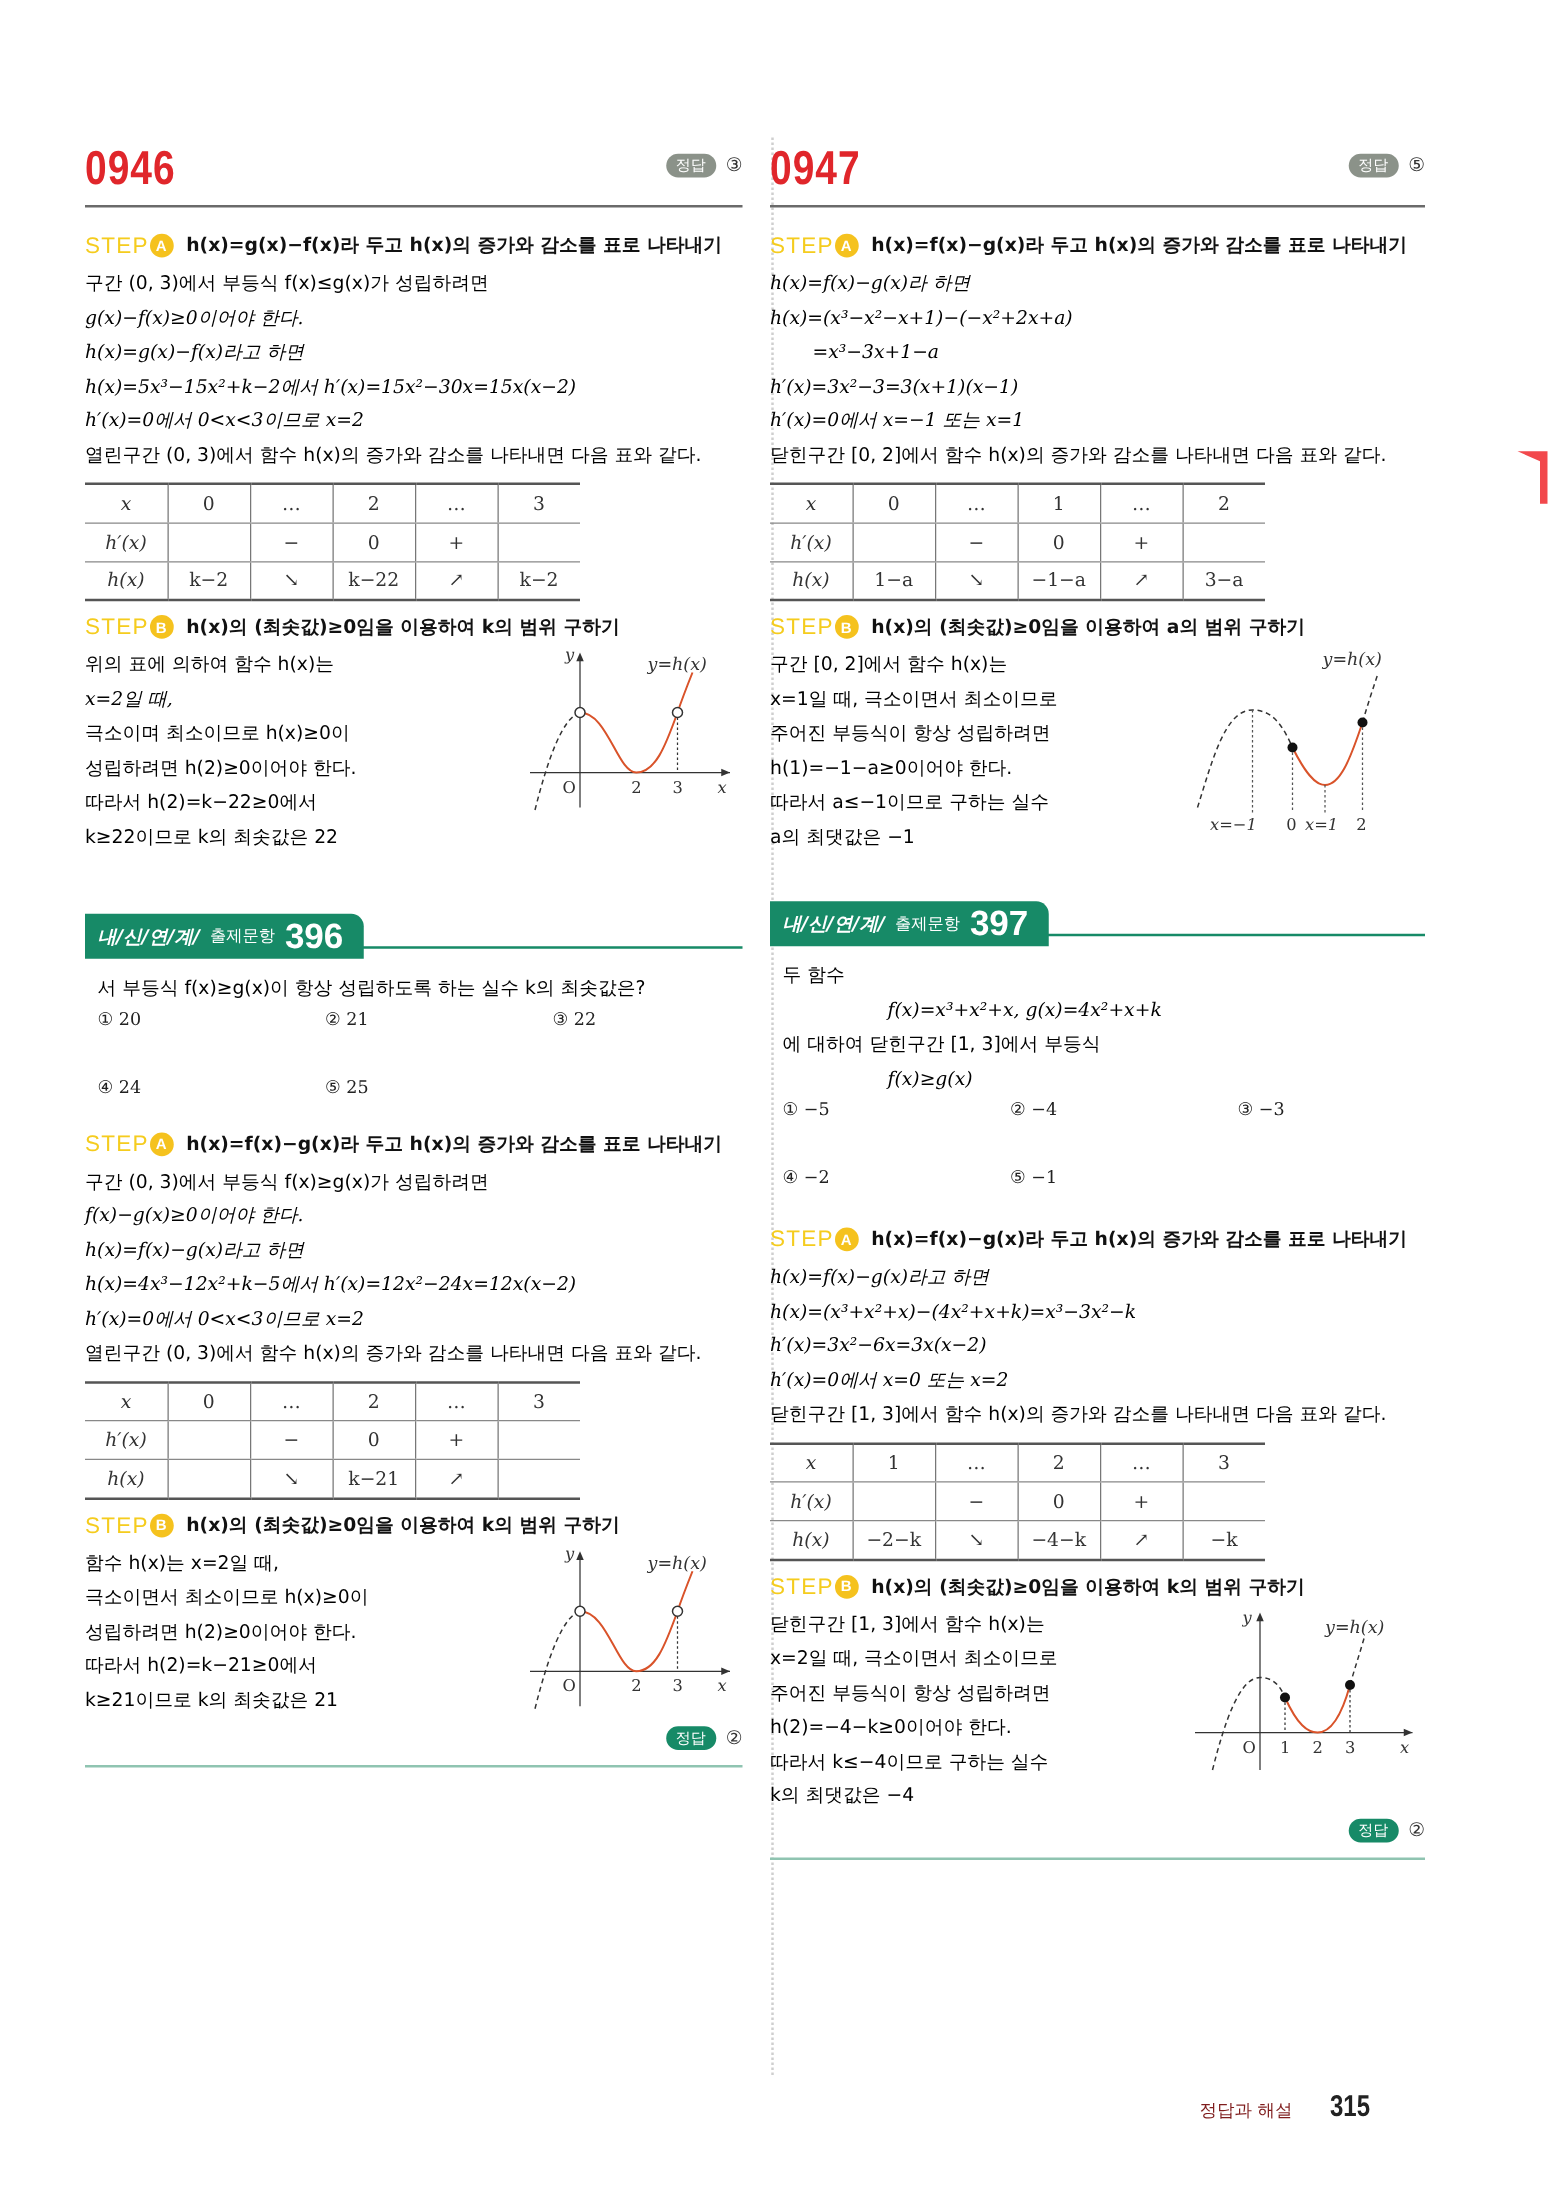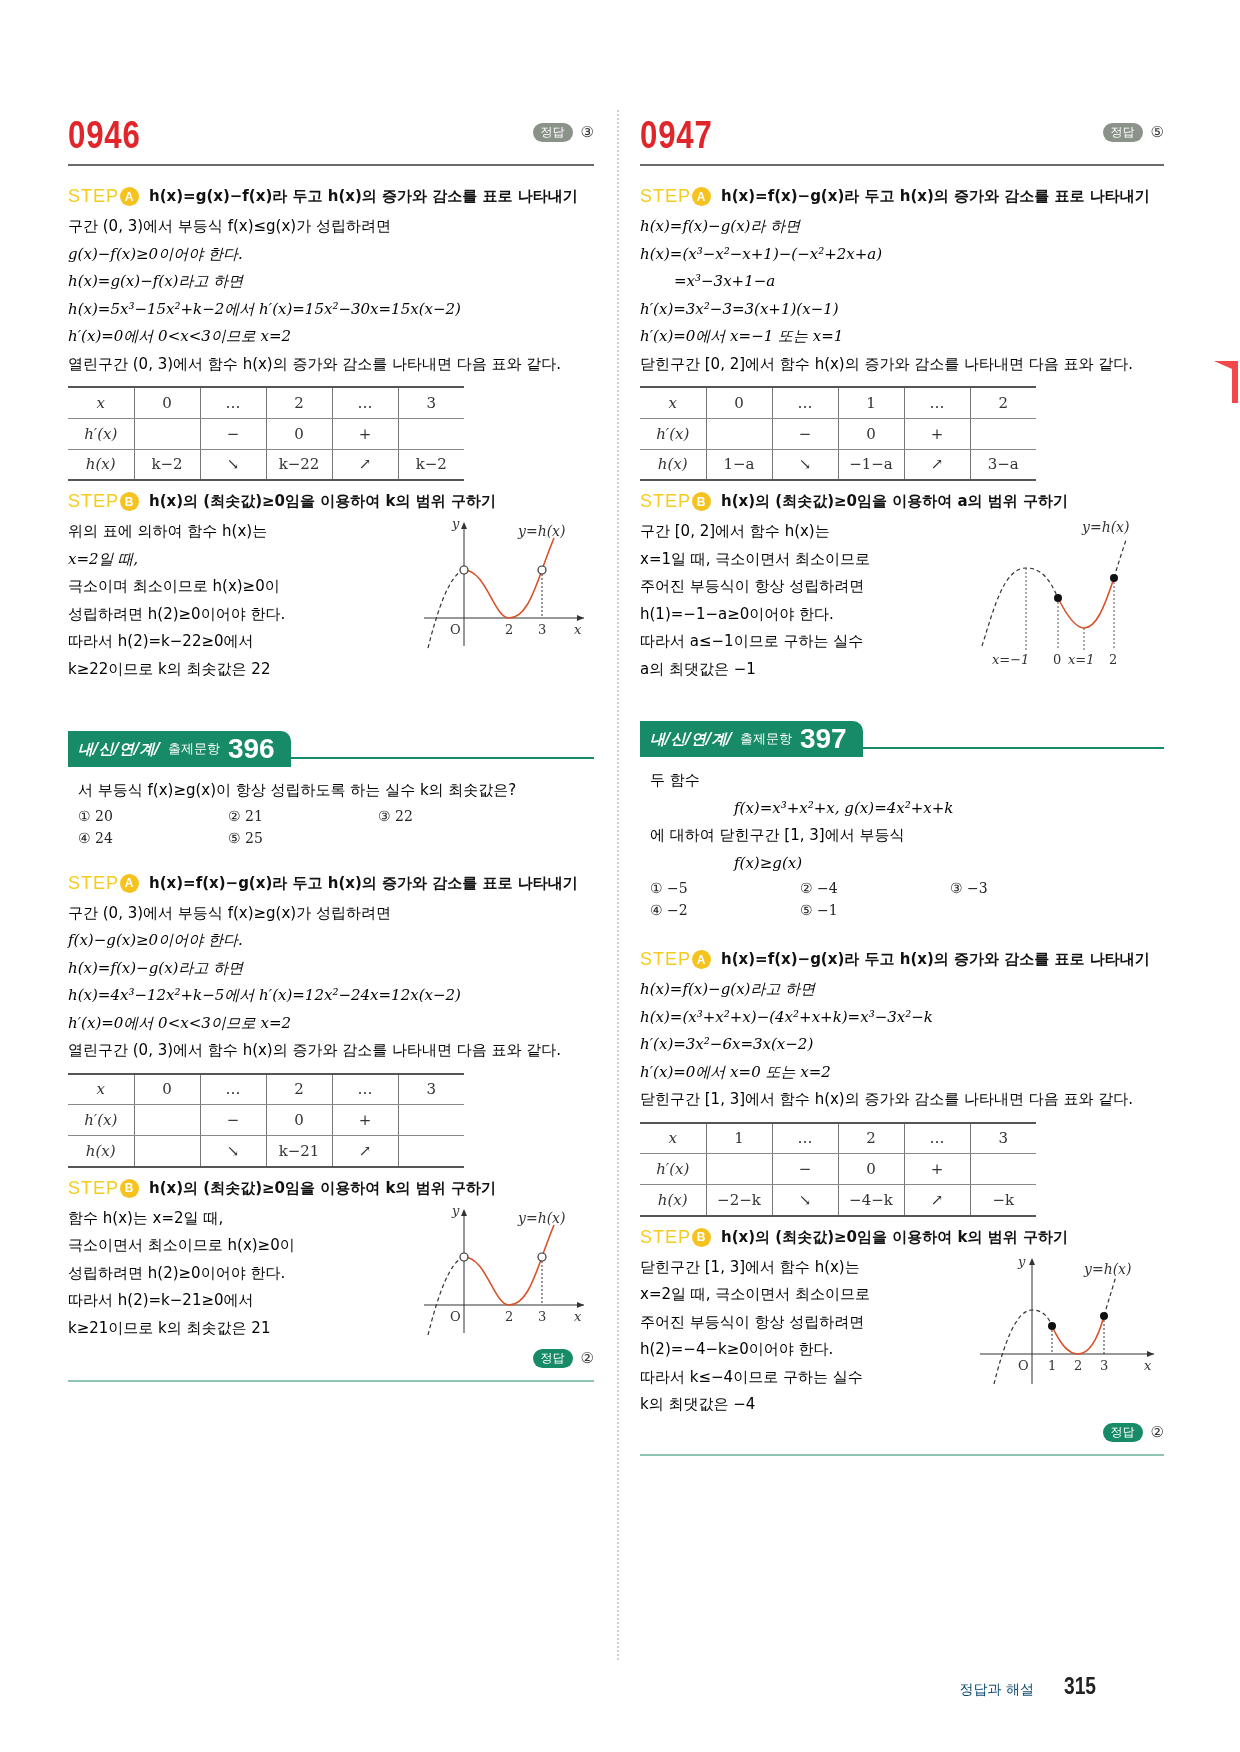--- a/index.html
+++ b/index.html
@@ -3,21 +3,21 @@
 <meta charset="utf-8">
 <style>
   * { box-sizing: border-box; margin: 0; padding: 0; }
   body {
     width: 1240px; height: 1752px; background: #ffffff; position: relative;
     font-family: "DejaVu Sans", "Liberation Sans", sans-serif; color: #222;
     overflow: hidden;
   }
   .col { position: absolute; top: 110px; }
   .col.left { left: 68px; width: 526px; }
-  .col.right { left: 640px; width: 524px; }
+  .col.right { left: 616px; width: 524px; }
   .divider-v {
     position: absolute; left: 617px; top: 110px; height: 1550px; width: 0;
     border-left: 2px dotted #cfcfcf;
   }
   .side-tab { position: absolute; right: 0; top: 357px; width: 28px; height: 48px; }
   .prob-header {
     display: flex; justify-content: space-between; align-items: center;
     border-bottom: 2px solid #6a6a6a; padding-bottom: 4px; height: 56px;
   }
   .prob-num {
@@ -68,27 +68,27 @@
   }
   .exam-tag {
     position: absolute; left: 0; bottom: -10px; background: #178a67; color: #fff;
     height: 36px; padding: 0 16px 0 10px; border-radius: 0 10px 0 0;
     display: flex; align-items: center; gap: 8px; font-weight: 700;
   }
   .exam-tag .t1 { font-size: 15px; font-style: italic; }
   .exam-tag .t2 { font-size: 13px; font-weight: 400; }
   .exam-tag .t3 { font-size: 28px; font-weight: 700; font-family: "Liberation Sans", sans-serif; }
   .exam-body { padding-left: 10px; margin-top: 18px; }
-  .choices { display: grid; grid-template-columns: 150px 150px 150px; font-family: "DejaVu Serif", serif; font-size: 14px; line-height: 22px; }
+  .choices { display: grid; grid-template-columns: 150px 150px 150px; font-family: "DejaVu Serif", serif; font-size: 14px; line-height: 22px; gap: 32px; }
   .answer-end { display: flex; justify-content: flex-end; align-items: center; gap: 8px; margin-top: 4px; }
   .end-rule { border-bottom: 2px solid #8fc4b1; margin-top: 12px; }
   .footer {
     position: absolute; right: 140px; top: 1672px; display: flex; align-items: baseline; gap: 26px;
   }
-  .footer .ftxt { font-size: 14px; color: #0c4a6e; }
+  .footer .ftxt { font-size: 14px; color: #7f1d1d; }
   .footer .fnum { font-family: "Liberation Sans", sans-serif; font-size: 24px; font-weight: 700; transform: scaleX(0.8); display:inline-block; }
 </style>
 </head>
 <body>
 
 <div class="divider-v"></div>
 <svg class="side-tab" viewBox="0 0 28 48">
   <polygon points="2,4 26,4 26,46 20,46 20,12" fill="#f2484c"></polygon>
 </svg>
 

